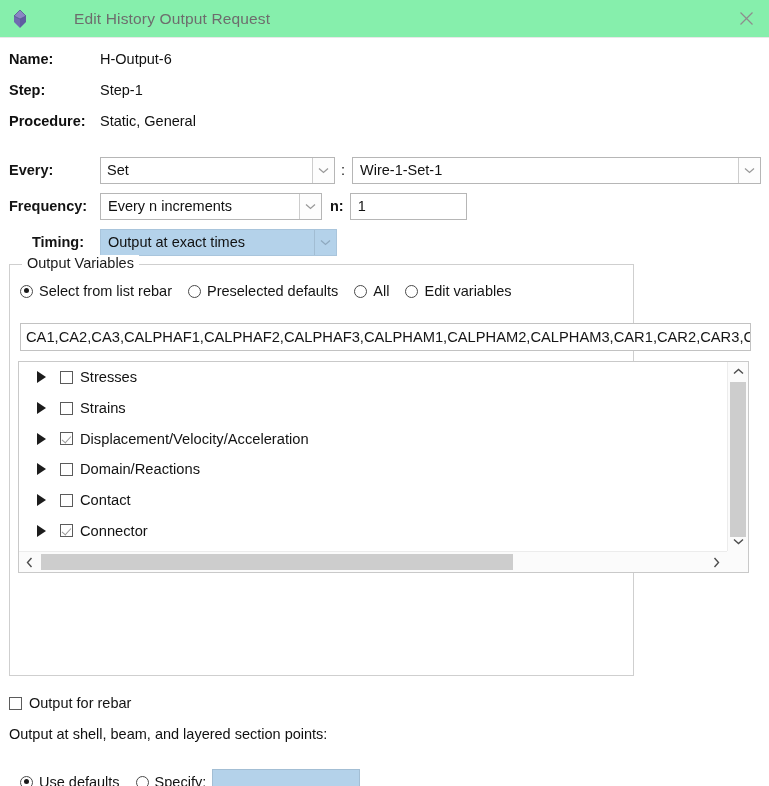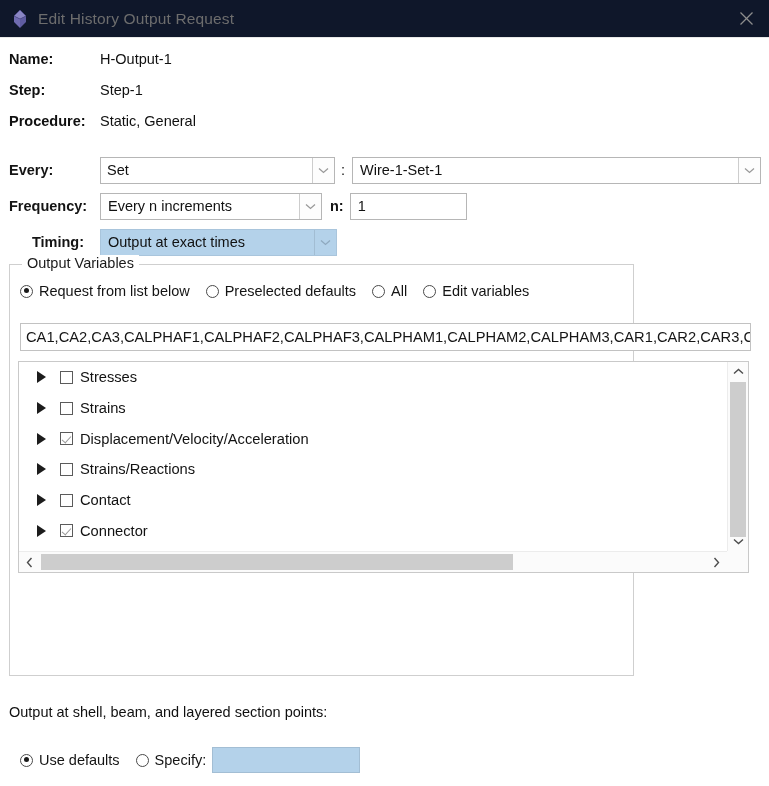--- a/index.html
+++ b/index.html
@@ -13,25 +13,26 @@
     font-family: "Liberation Sans", sans-serif;
     font-size: 14.5px;
     color: #141414;
     overflow: hidden;
     position: relative;
   }
 
   
   .titlebar {
     height: 37px;
-    background: #0f172a;
+    background: #86efac;
     border-bottom: 1px solid #e8e8e8;
     display: flex;
     align-items: center;
     position: relative;
+    gap: 36px;
   }
   .title-icon {
     width: 26px;
     height: 26px;
     margin-left: 7px;
     margin-right: 5px;
     position: relative;
     flex: none;
   }
   .title-text {
@@ -387,21 +388,21 @@
     <svg width="15" height="15" viewBox="0 0 15 15">
       <line x1="1.5" y1="1.5" x2="13.5" y2="13.5" stroke="#8d8d8d" stroke-width="1.2"></line>
       <line x1="13.5" y1="1.5" x2="1.5" y2="13.5" stroke="#8d8d8d" stroke-width="1.2"></line>
     </svg>
   </div>
 </div>
 
 <div class="info">
   <div class="info-row">
     <div class="info-label">Name:</div>
-    <div class="info-value">H-Output-1</div>
+    <div class="info-value">H-Output-6</div>
   </div>
   <div class="info-row">
     <div class="info-label">Step:</div>
     <div class="info-value">Step-1</div>
   </div>
   <div class="info-row">
     <div class="info-label">Procedure:</div>
     <div class="info-value">Static, General</div>
   </div>
 </div>
@@ -458,21 +459,21 @@
   </div>
 
 </div>
 
 <div class="groupbox">
   <div class="group-legend">Output Variables</div>
 
   <div class="radio-row">
     <div class="radio-item">
       <span class="radio checked"></span>
-      <span>Request from list below</span>
+      <span>Select from list rebar</span>
     </div>
     <div class="radio-item">
       <span class="radio"></span>
       <span>Preselected defaults</span>
     </div>
     <div class="radio-item">
       <span class="radio"></span>
       <span>All</span>
     </div>
     <div class="radio-item">
@@ -502,21 +503,21 @@
 
       <div class="tree-row">
         <span class="tri"></span>
         <span class="cb checked"></span>
         <span class="tree-label">Displacement/Velocity/Acceleration</span>
       </div>
 
       <div class="tree-row">
         <span class="tri"></span>
         <span class="cb"></span>
-        <span class="tree-label">Strains/Reactions</span>
+        <span class="tree-label">Domain/Reactions</span>
       </div>
 
       <div class="tree-row">
         <span class="tri"></span>
         <span class="cb"></span>
         <span class="tree-label">Contact</span>
       </div>
 
       <div class="tree-row">
         <span class="tri"></span>
@@ -558,20 +559,24 @@
             <polyline points="1.5,1 5.5,5.5 1.5,10" fill="none" stroke="#4d4d4d" stroke-width="1.4"></polyline>
           </svg>
       </div>
     </div>
 
     <div class="sb-corner"></div>
   </div>
 </div>
 
 <div class="bottom">
+  <div class="rebar-row">
+    <span class="cb"></span>
+    <span>Output for rebar</span>
+  </div>
 
   <div class="sectiontext">Output at shell, beam, and layered section points:</div>
 
   <div class="bottom-radios">
     <div class="radio-item">
       <span class="radio checked"></span>
       <span>Use defaults</span>
     </div>
     <div class="radio-item" style="margin-right:0;">
       <span class="radio"></span>

